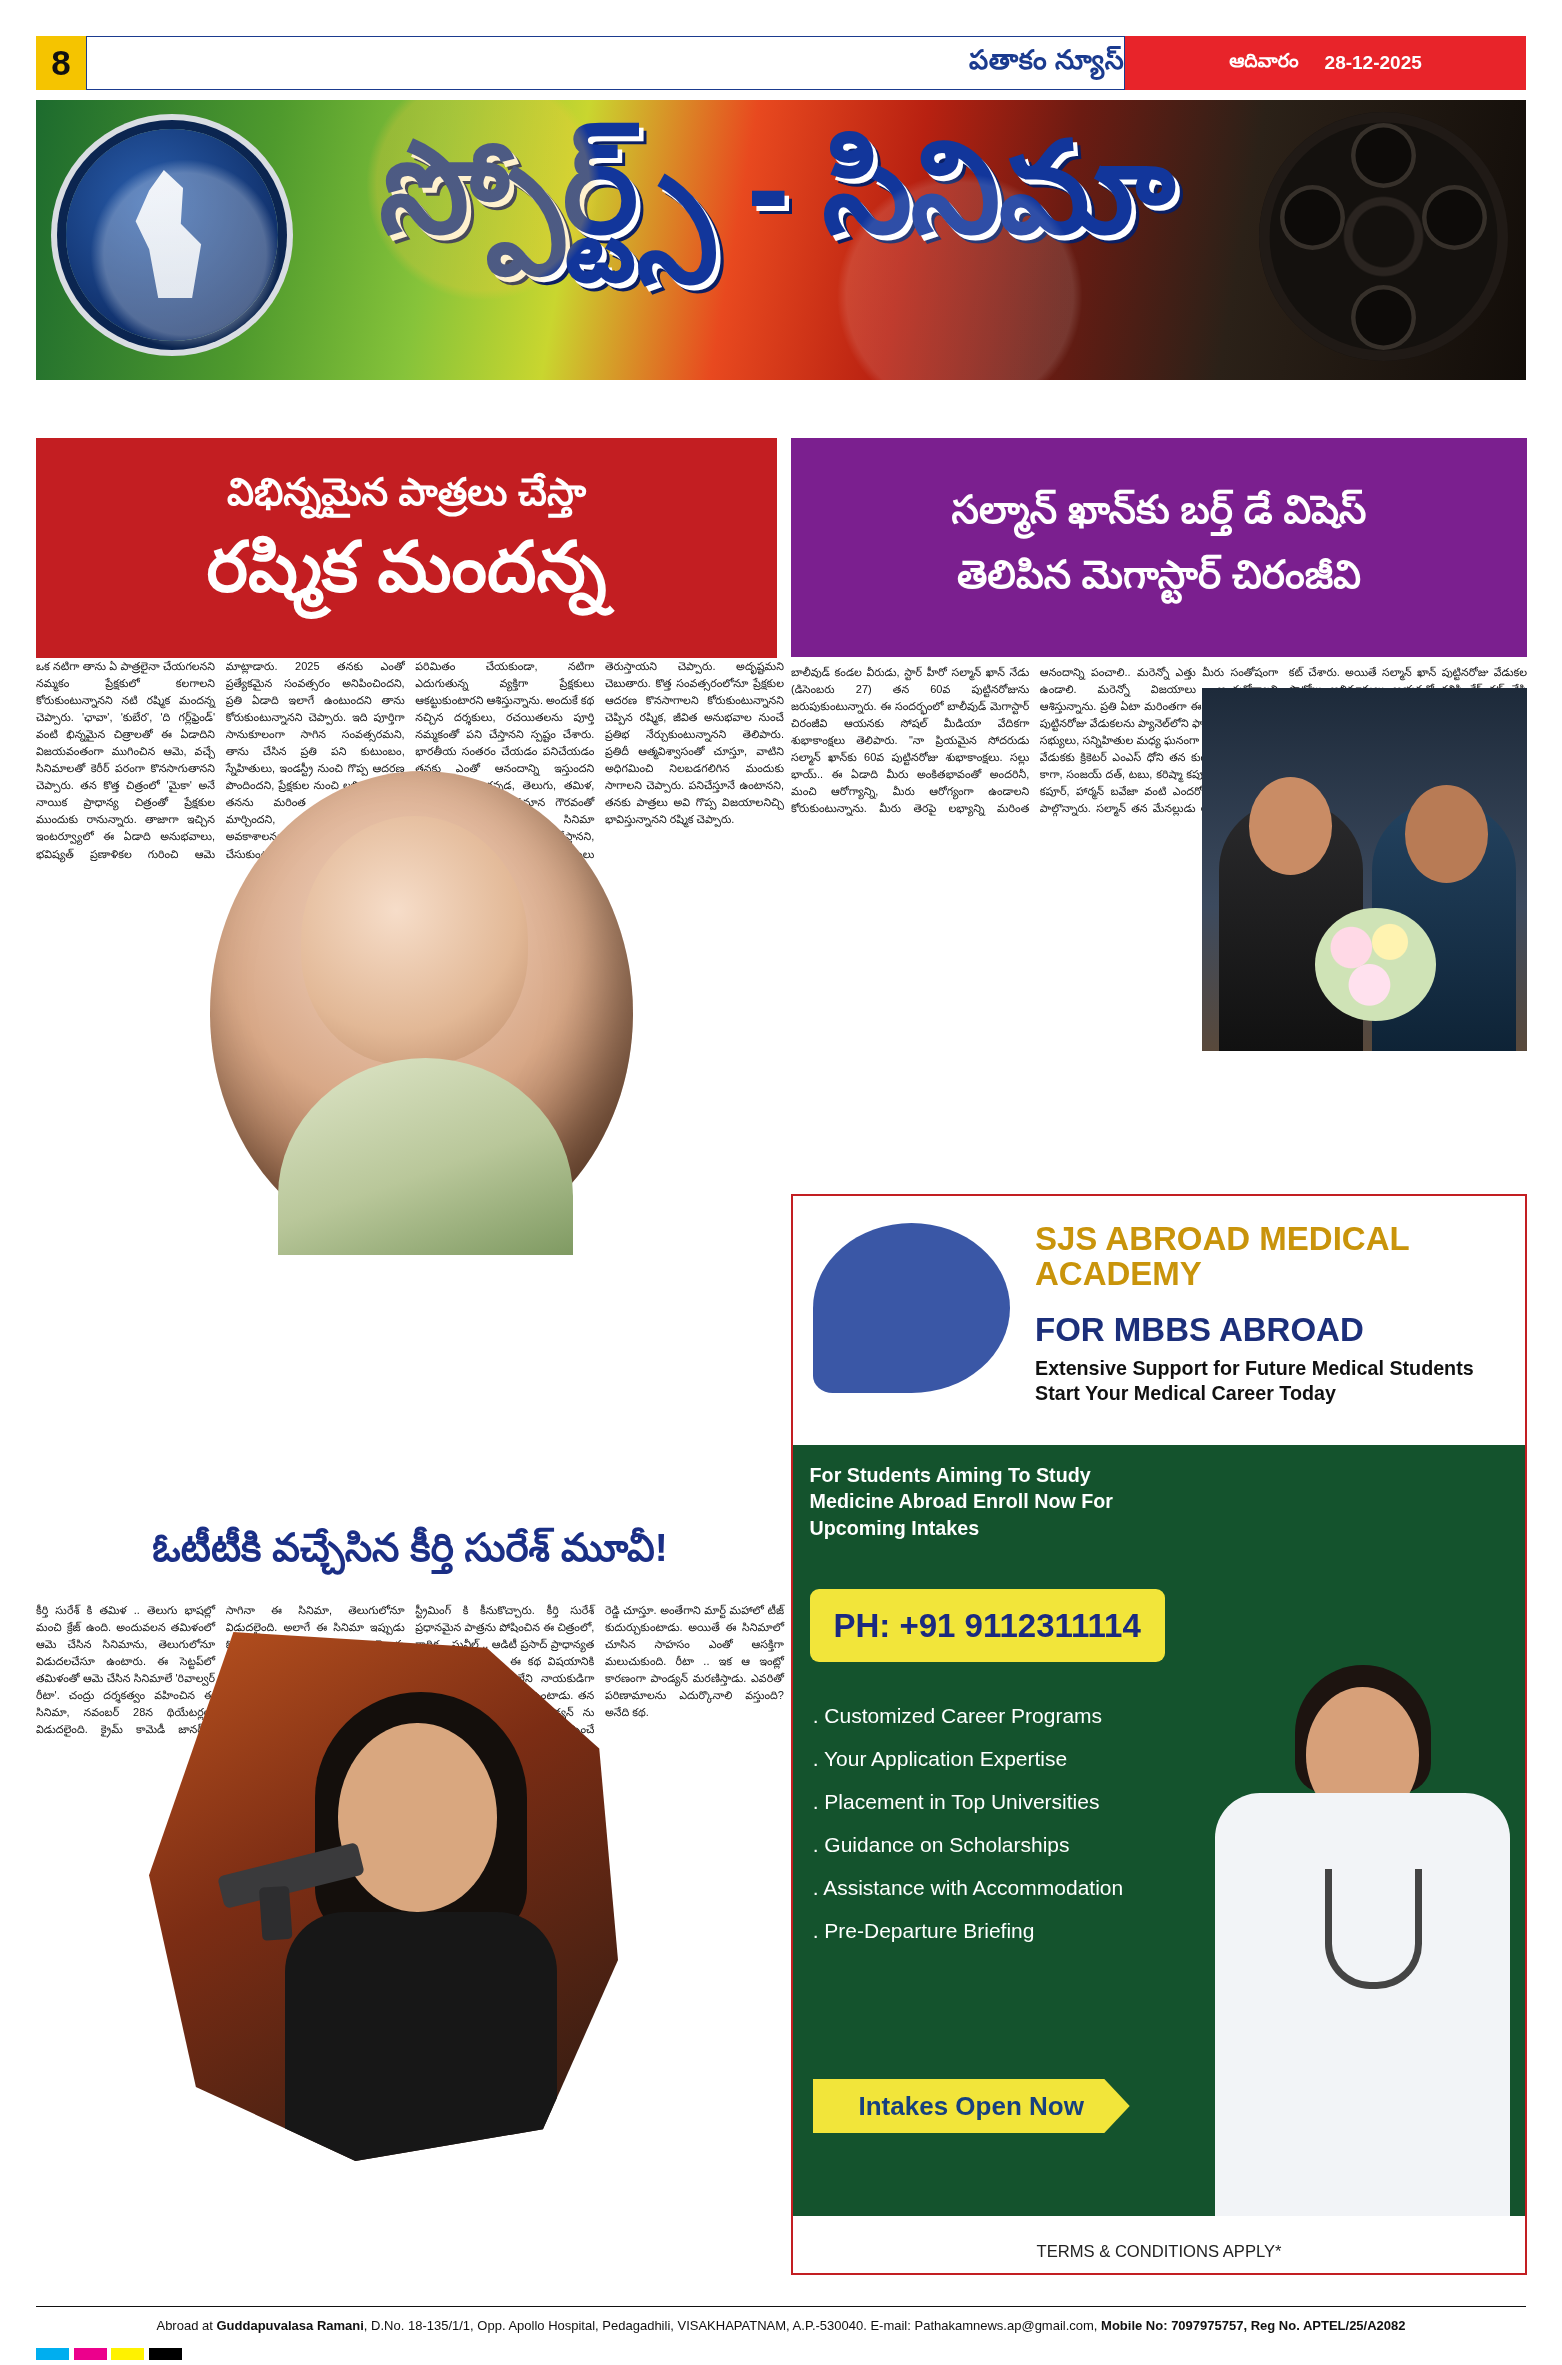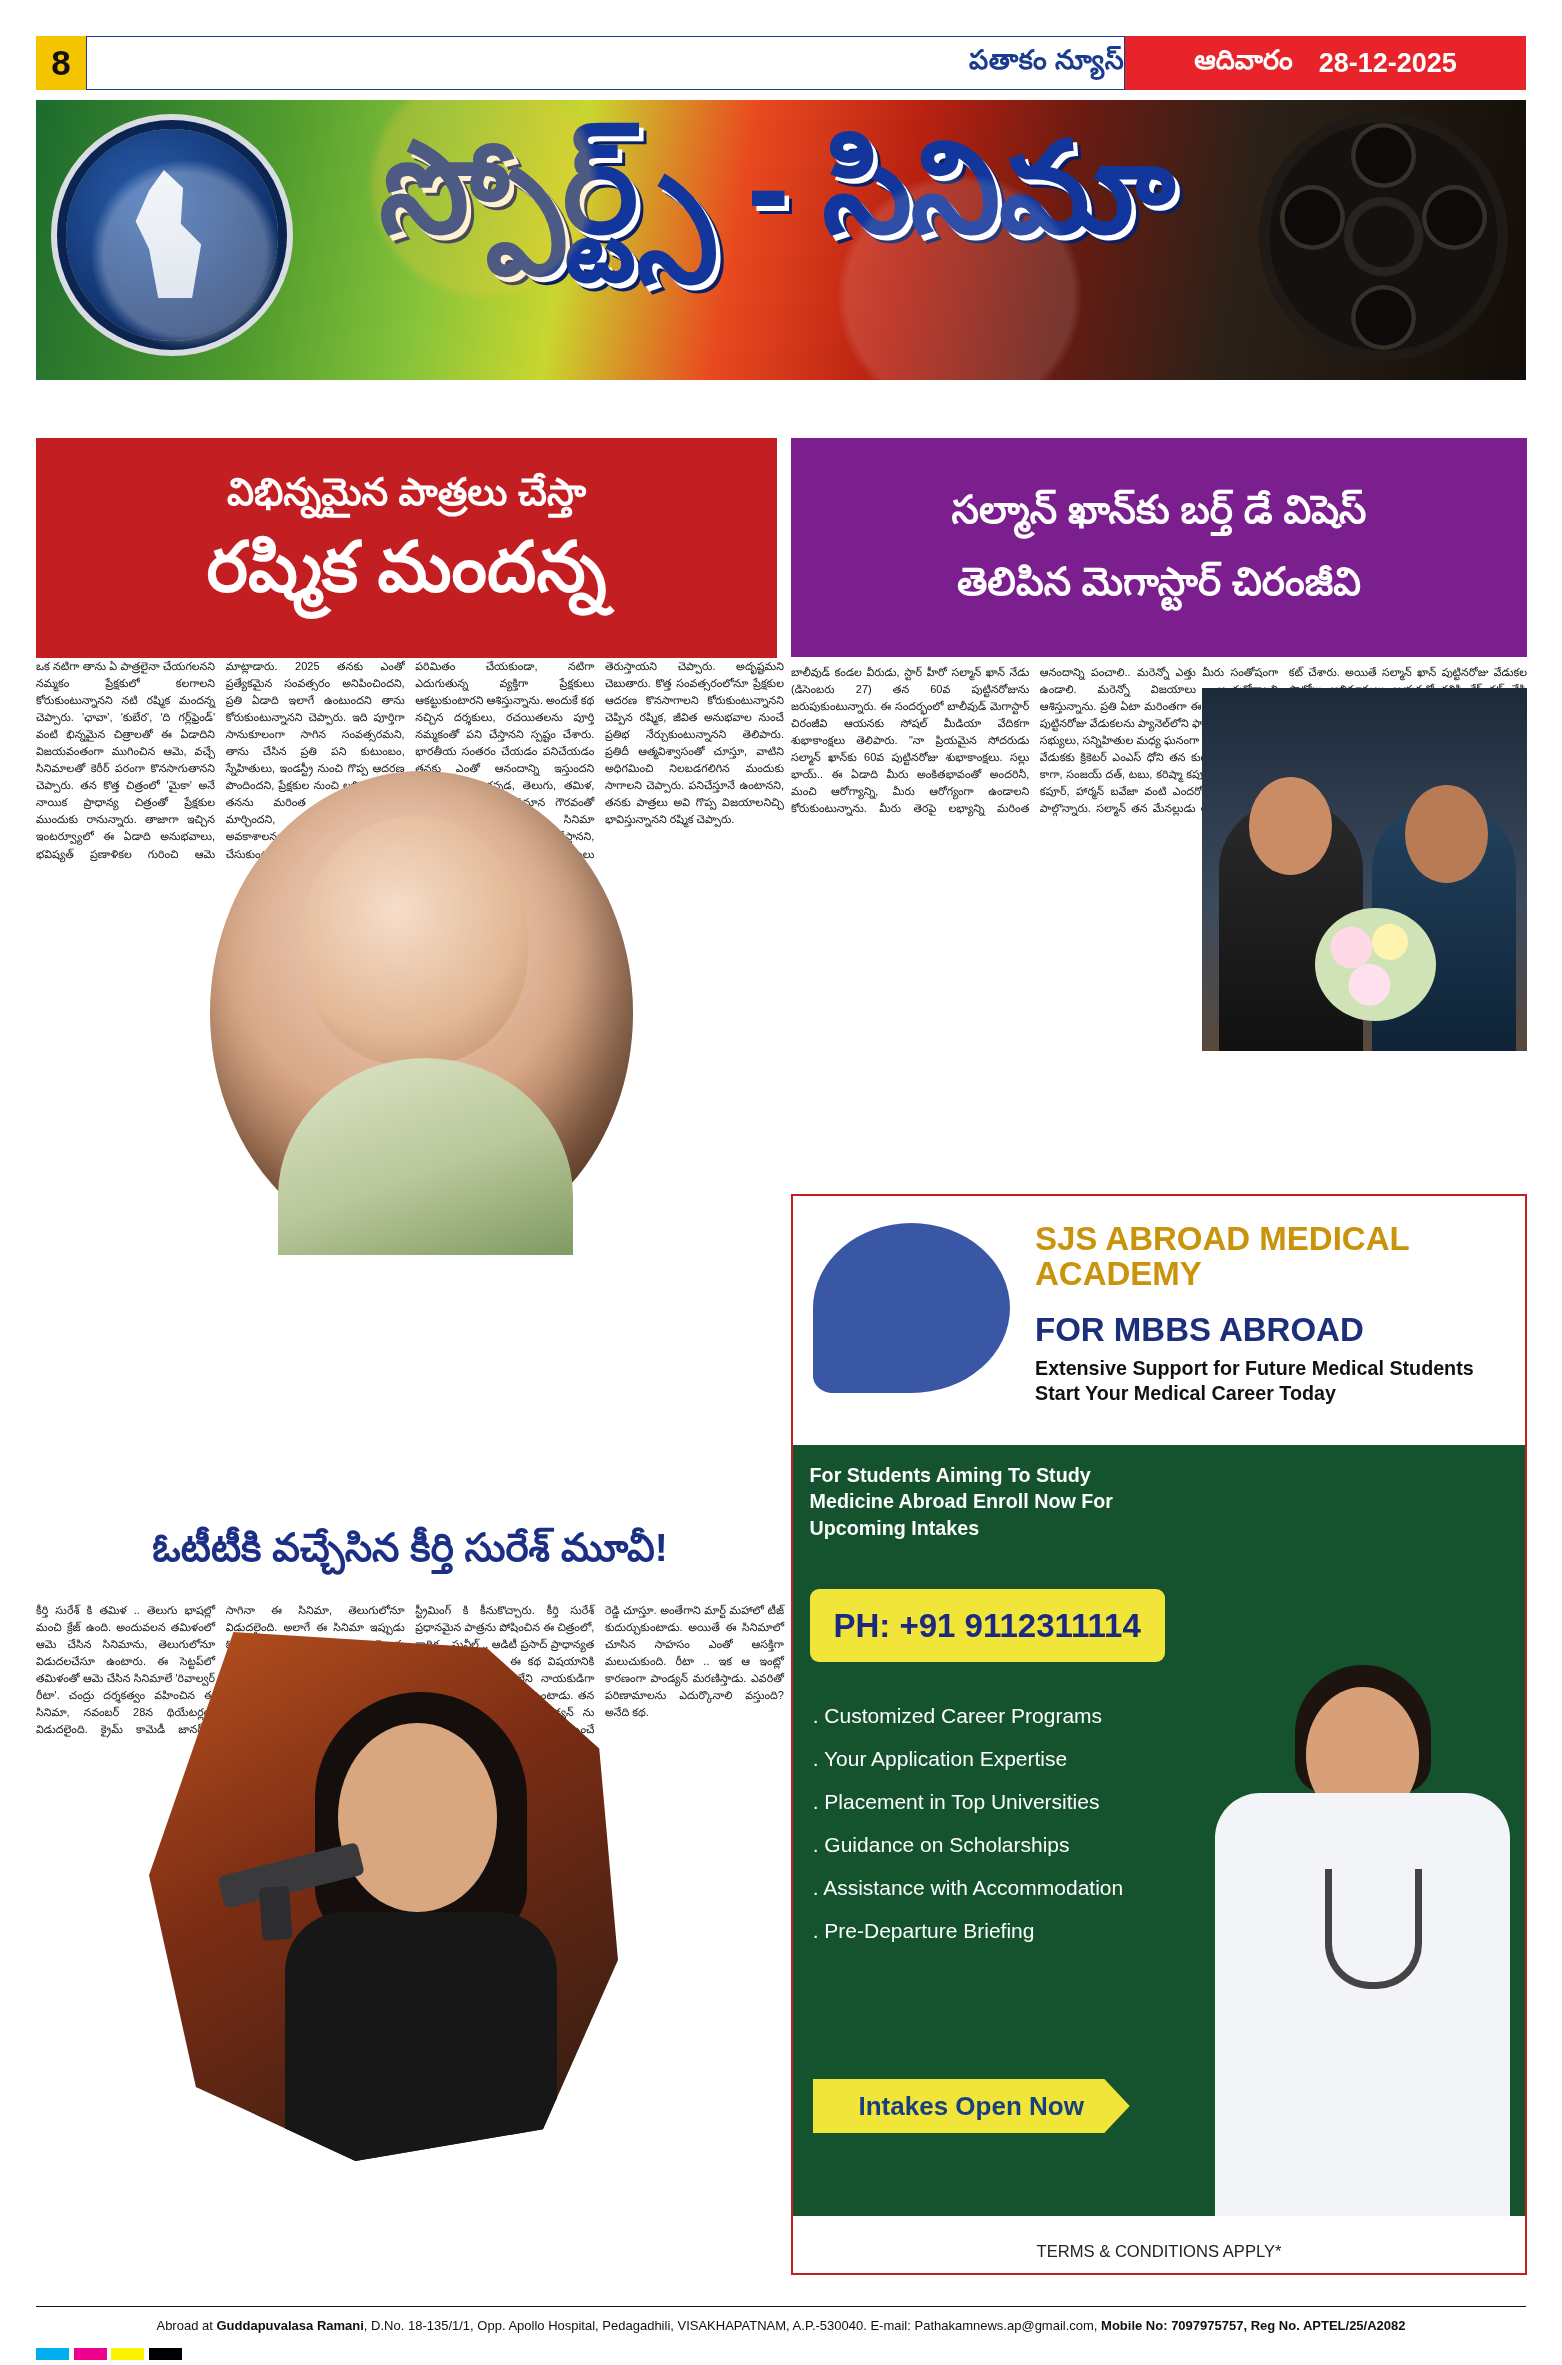--- a/index.html
+++ b/index.html
@@ -4,21 +4,21 @@
 <style>
   html,body{margin:0;padding:0;background:#fff;}
   body{width:1562px;height:2366px;font-family:"Liberation Sans",sans-serif;position:relative;overflow:hidden;}
   .page{position:absolute;inset:0;padding:0;}
 
   
   .masthead{position:absolute;left:36px;top:36px;width:1490px;height:54px;display:flex;align-items:stretch;}
   .page-num{width:50px;background:#f5c400;color:#111;font-weight:bold;font-size:35px;display:flex;align-items:center;justify-content:center;}
   .mast-mid{flex:1;background:#fff;border:1.5px solid #1b3b8f;display:flex;align-items:center;justify-content:flex-end;}
   .mast-mid span{color:#1b3b8f;font-size:27px;font-weight:bold;letter-spacing:0.4px;}
-  .mast-date{width:401px;background:#e8242a;color:#fff;display:flex;align-items:center;justify-content:center;gap:26px;font-size:27px;font-weight:bold;}
+  .mast-date{width:401px;background:#e8242a;color:#fff;display:flex;align-items:center;justify-content:center;gap:26px;font-size:19px;font-weight:bold;}
 
   
   .banner{position:absolute;left:36px;top:100px;width:1490px;height:280px;overflow:hidden;
           background:linear-gradient(100deg,#1d6b2e 0%,#4f9a2d 16%,#86c33a 27%,#c9d62f 36%,#e8491f 47%,#b82111 58%,#6c1b12 68%,#2b2118 80%,#120d09 100%);}
   .banner:after{content:"";position:absolute;inset:0;background:
      radial-gradient(circle at 10% 55%,rgba(255,255,255,.28) 0 6%,transparent 7%),
      radial-gradient(circle at 30% 30%,rgba(255,200,60,.25) 0 10%,transparent 11%),
      radial-gradient(circle at 62% 70%,rgba(255,255,255,.12) 0 12%,transparent 13%);}
   .reel{position:absolute;right:18px;top:12px;width:249px;height:249px;border-radius:50%;
         background:radial-gradient(circle at 50% 50%,#14110e 0 17%,#2a2420 18% 22%,#14110e 23% 100%);
@@ -34,21 +34,21 @@
         font-size:128px;font-weight:bold;color:#12369b;letter-spacing:-1.5px;line-height:1.05;
         text-shadow:4.5px 4.5px 0 #fff,7.6px 7.6px 0 #0b1f63;}
 
   
   .hl-left{position:absolute;left:36px;top:438px;width:741px;height:220px;background:#c31e22;color:#fff;
            display:flex;flex-direction:column;align-items:center;justify-content:center;}
   .hl-left .k{font-size:38px;font-weight:bold;}
   .hl-left .b{font-size:70px;font-weight:bold;margin-top:4.5px;}
   .hl-right{position:absolute;left:791px;top:438px;width:736px;height:219px;background:#7b1f8f;color:#fff;
             display:flex;flex-direction:column;align-items:center;justify-content:center;gap:10.6px;padding:0 10.6px;box-sizing:border-box;}
-  .hl-right div{font-size:39px;font-weight:bold;text-align:center;margin-top:7px;}
+  .hl-right div{font-size:39px;font-weight:bold;text-align:center;}
 
   
   .art-left{position:absolute;left:36px;top:658px;width:748px;height:831px;}
   .art-left .cols{column-count:4;column-gap:10.6px;font-size:11px;line-height:1.55;color:#111;text-align:justify;}
   .portrait{position:absolute;left:174px;top:113px;width:423px;height:484px;border-radius:50%;
             background:radial-gradient(circle at 45% 32%,#f3d7c6,#d8a887 45%,#8a5a3d 78%,#4e2f1e 100%);
             box-shadow:inset -23px -30px 60px rgba(0,0,0,.35);}
   .portrait:after{content:"";position:absolute;left:68px;bottom:0;width:295px;height:197px;border-radius:50% 50% 0 0/70% 70% 0 0;
             background:linear-gradient(160deg,#dfe6c9,#b9c79a 55%,#7f9a62);}
   .portrait:before{content:"";position:absolute;left:91px;top:45px;width:227px;height:249px;border-radius:50% 50% 45% 45%;

